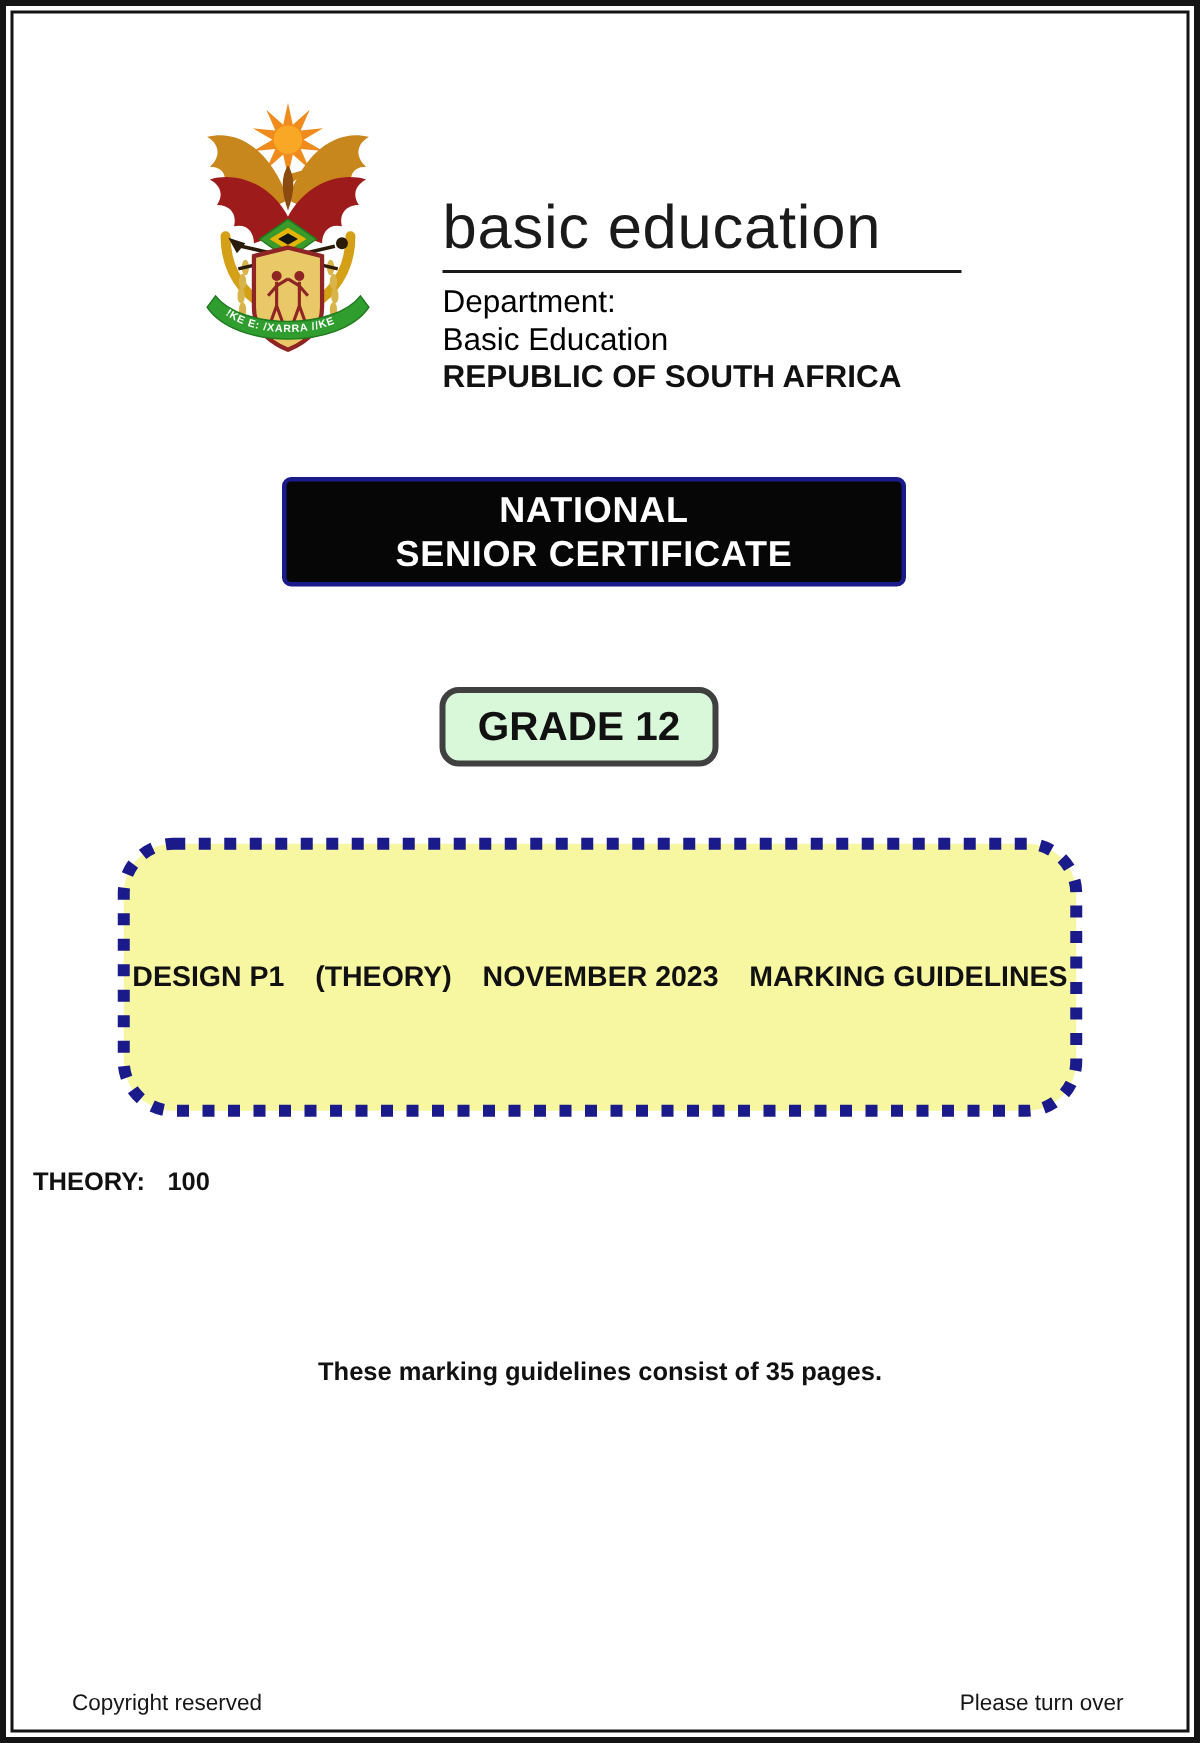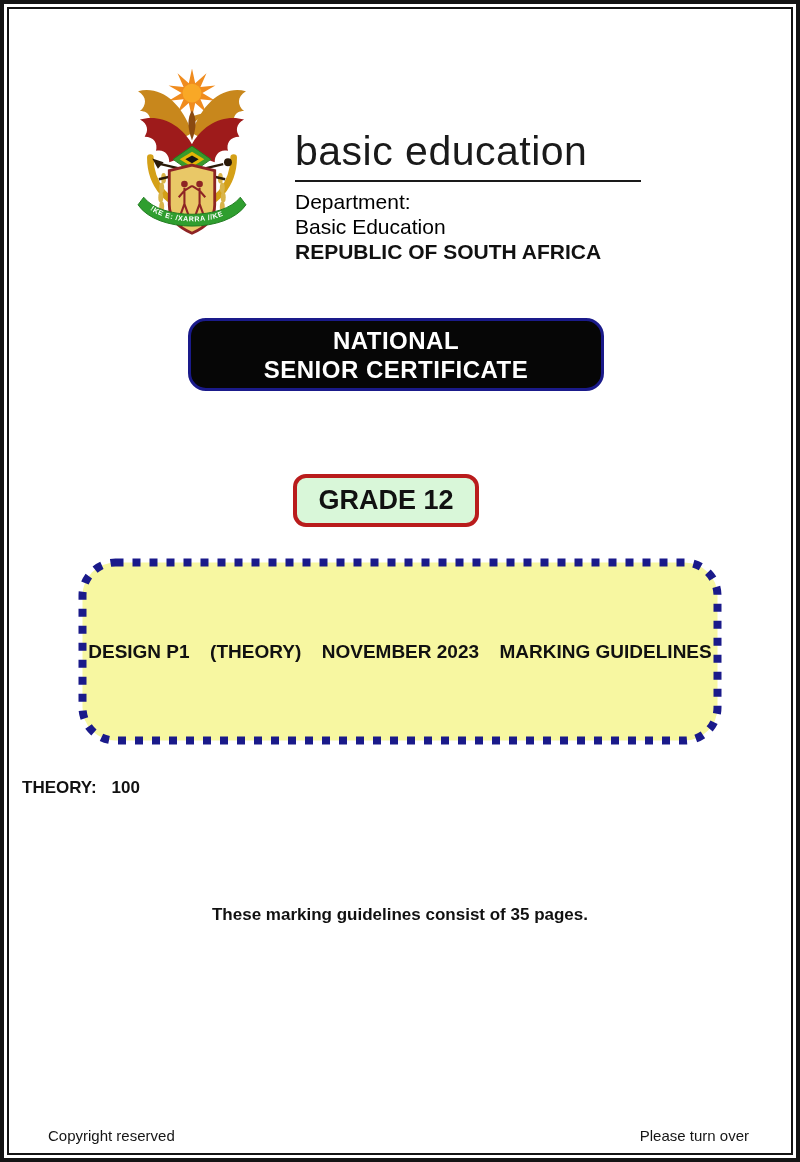--- a/index.html
+++ b/index.html
@@ -15,31 +15,31 @@
   
   .logo{position:absolute;left:112px;top:52px;width:142px;height:192px;}
   .brand-block{position:absolute;left:286px;top:88px;width:370px;margin-top:32px;}
   .brand{font-size:41px;letter-spacing:.5px;color:#1a1a1a;line-height:1.1;}
   .brand-rule{width:346px;height:2px;background:#1a1a1a;margin-top:6px;}
   .dept{font-size:21px;line-height:25px;margin-top:7px;color:#000000;}
   .country{font-size:21px;font-weight:bold;line-height:25px;color:#111;}
   
   .nsc{
     position:absolute;left:179px;top:309px;width:416px;height:73px;
-    background:#060606;border:3px solid #1a1a8a;border-radius:18px;
+    background:#060606;border:3px solid #1a1a8a;border-radius:6px;
     box-sizing:border-box;display:flex;flex-direction:column;
     align-items:center;justify-content:center;
     color:#fff;font-weight:bold;font-size:24px;line-height:29px;letter-spacing:.5px;
   }
   
   .grade{
     position:absolute;left:284px;top:449px;width:186px;height:53px;
-    background:#d9f7d9;border:4px solid #b91c1c;border-radius:13px;
+    background:#d9f7d9;border:4px solid #404040;border-radius:13px;
     box-sizing:border-box;display:flex;align-items:center;justify-content:center;
-    font-weight:bold;font-size:27px;color:#111;margin-top:16px;
+    font-weight:bold;font-size:27px;color:#111;
   }
   
   .exam{
     position:absolute;left:69px;top:549px;width:644px;height:187px;
   }
   .exam svg.exam-bg{position:absolute;left:0;top:0;}
   .exam .exam-lines{
     position:absolute;left:0;top:0;width:100%;height:100%;
     display:flex;flex-direction:row;align-items:center;justify-content:space-around;
     padding:16px 0;box-sizing:border-box;

